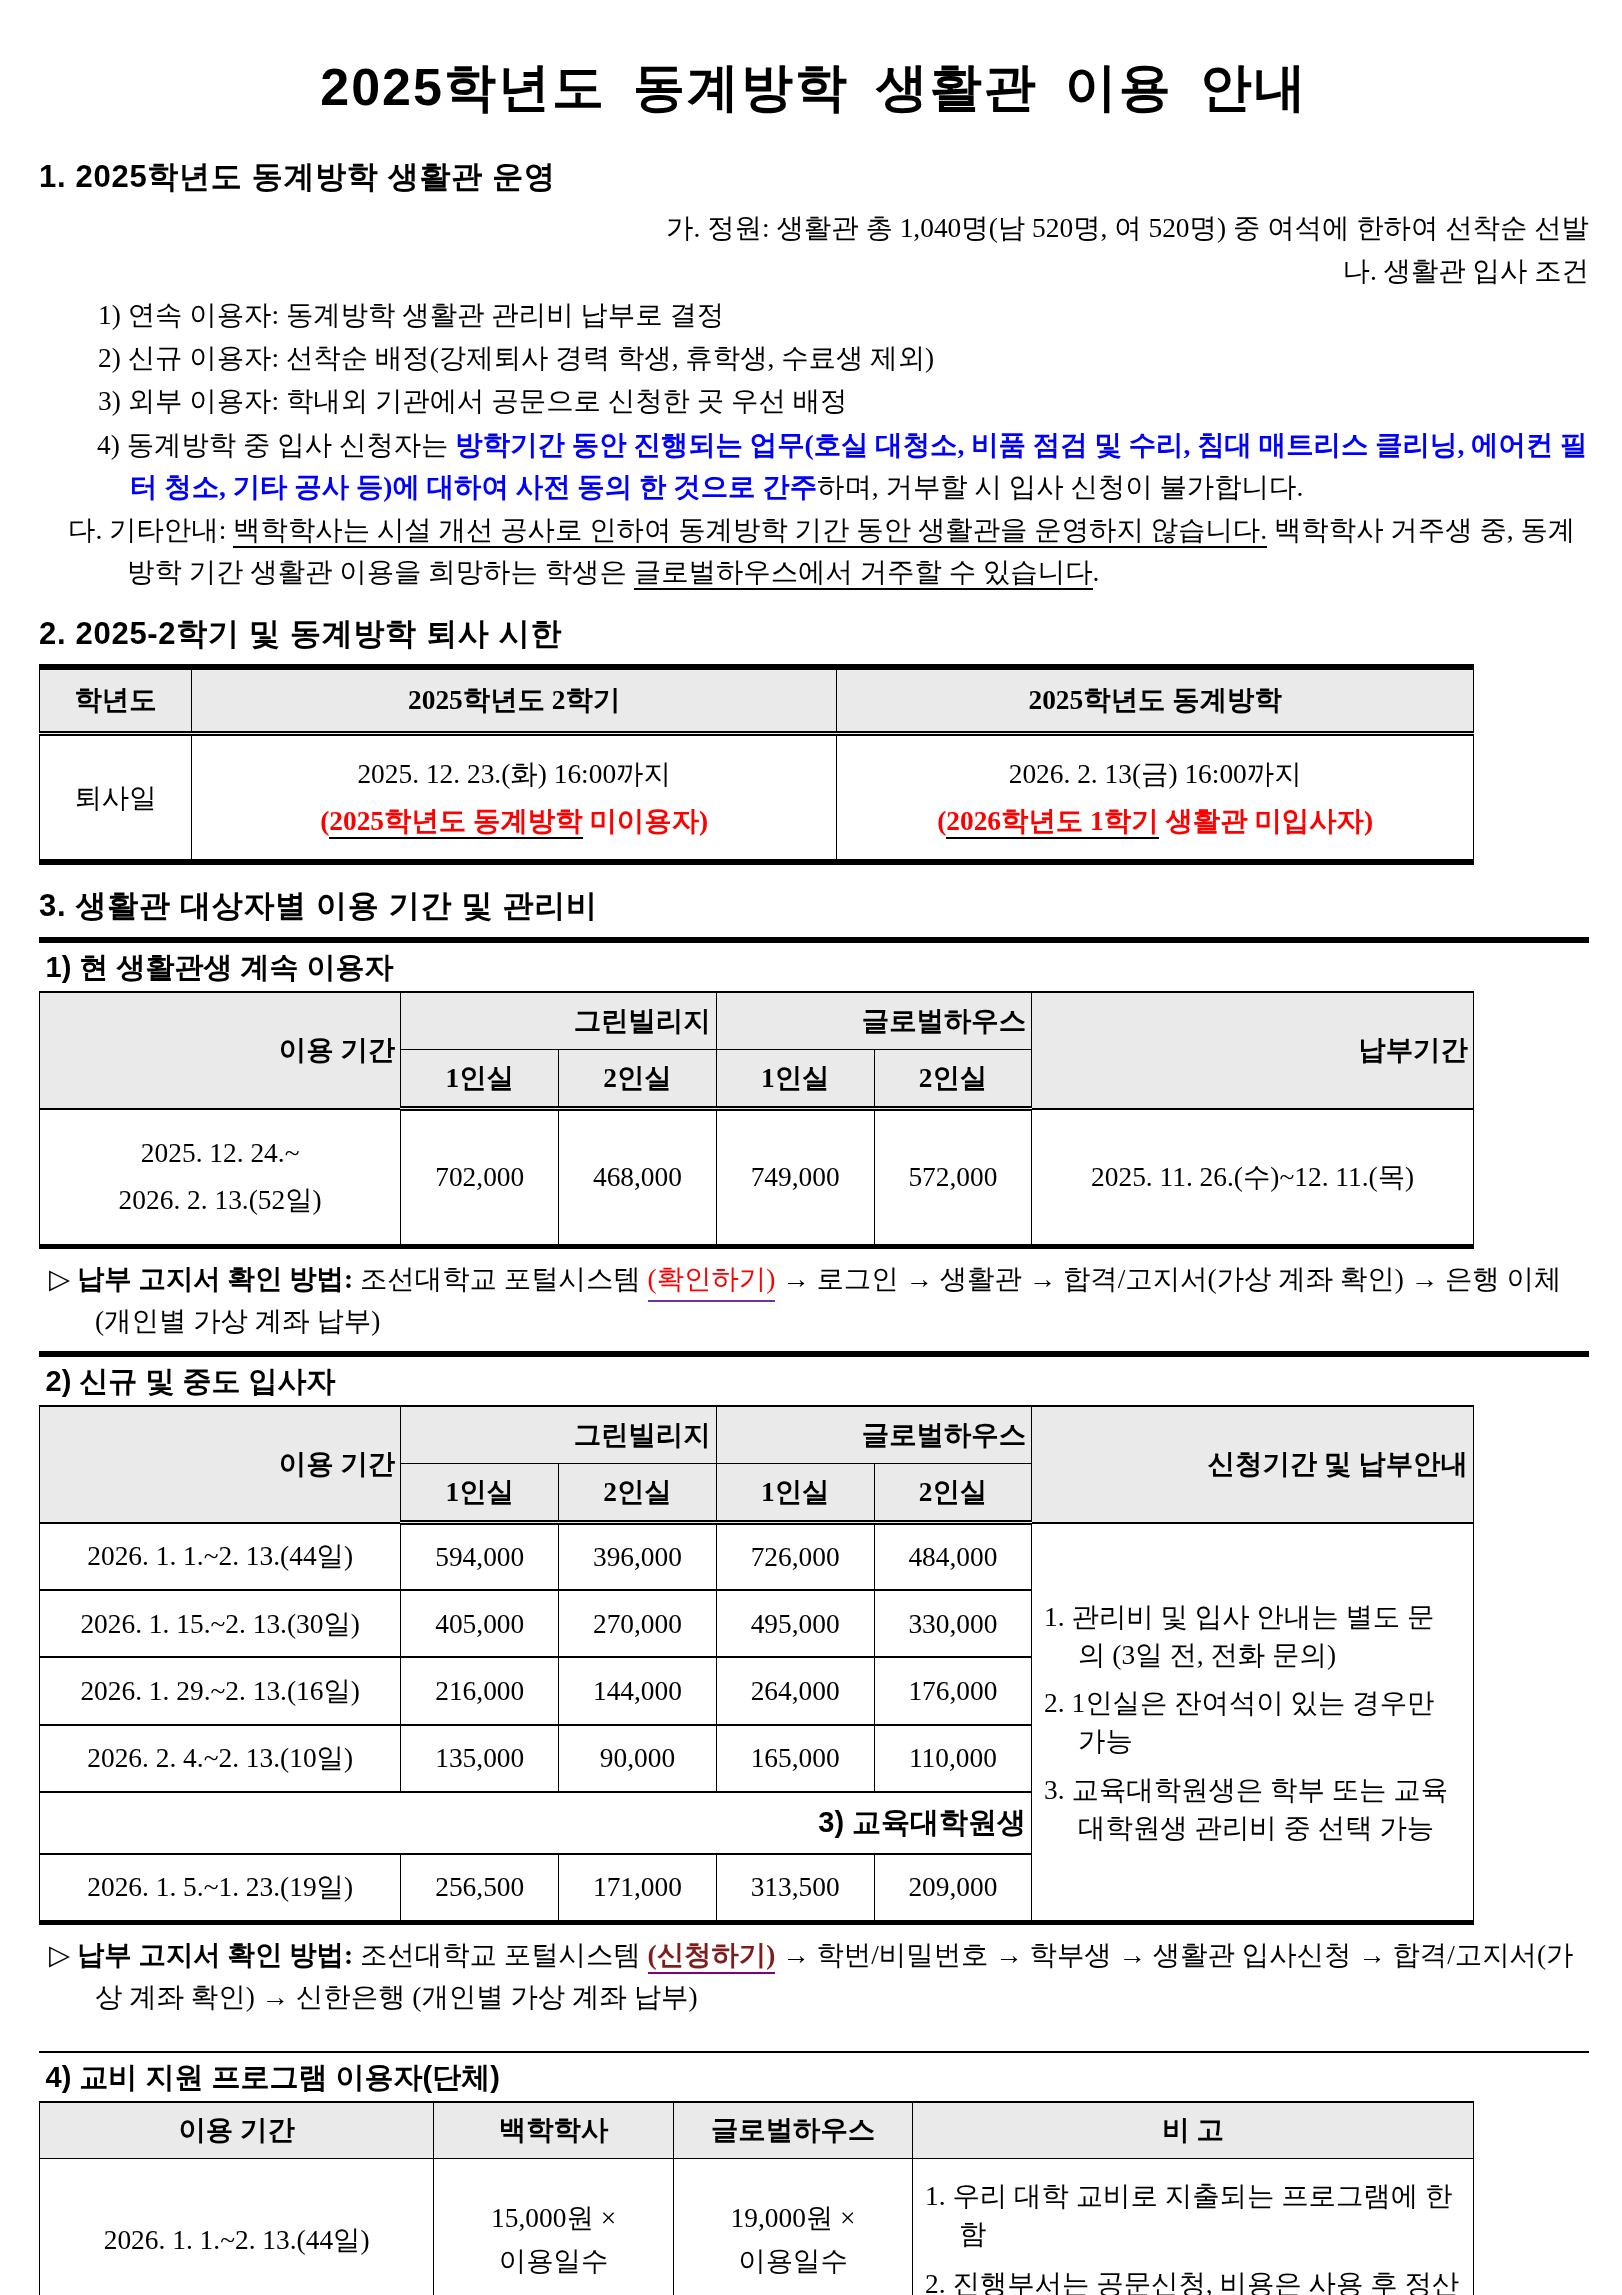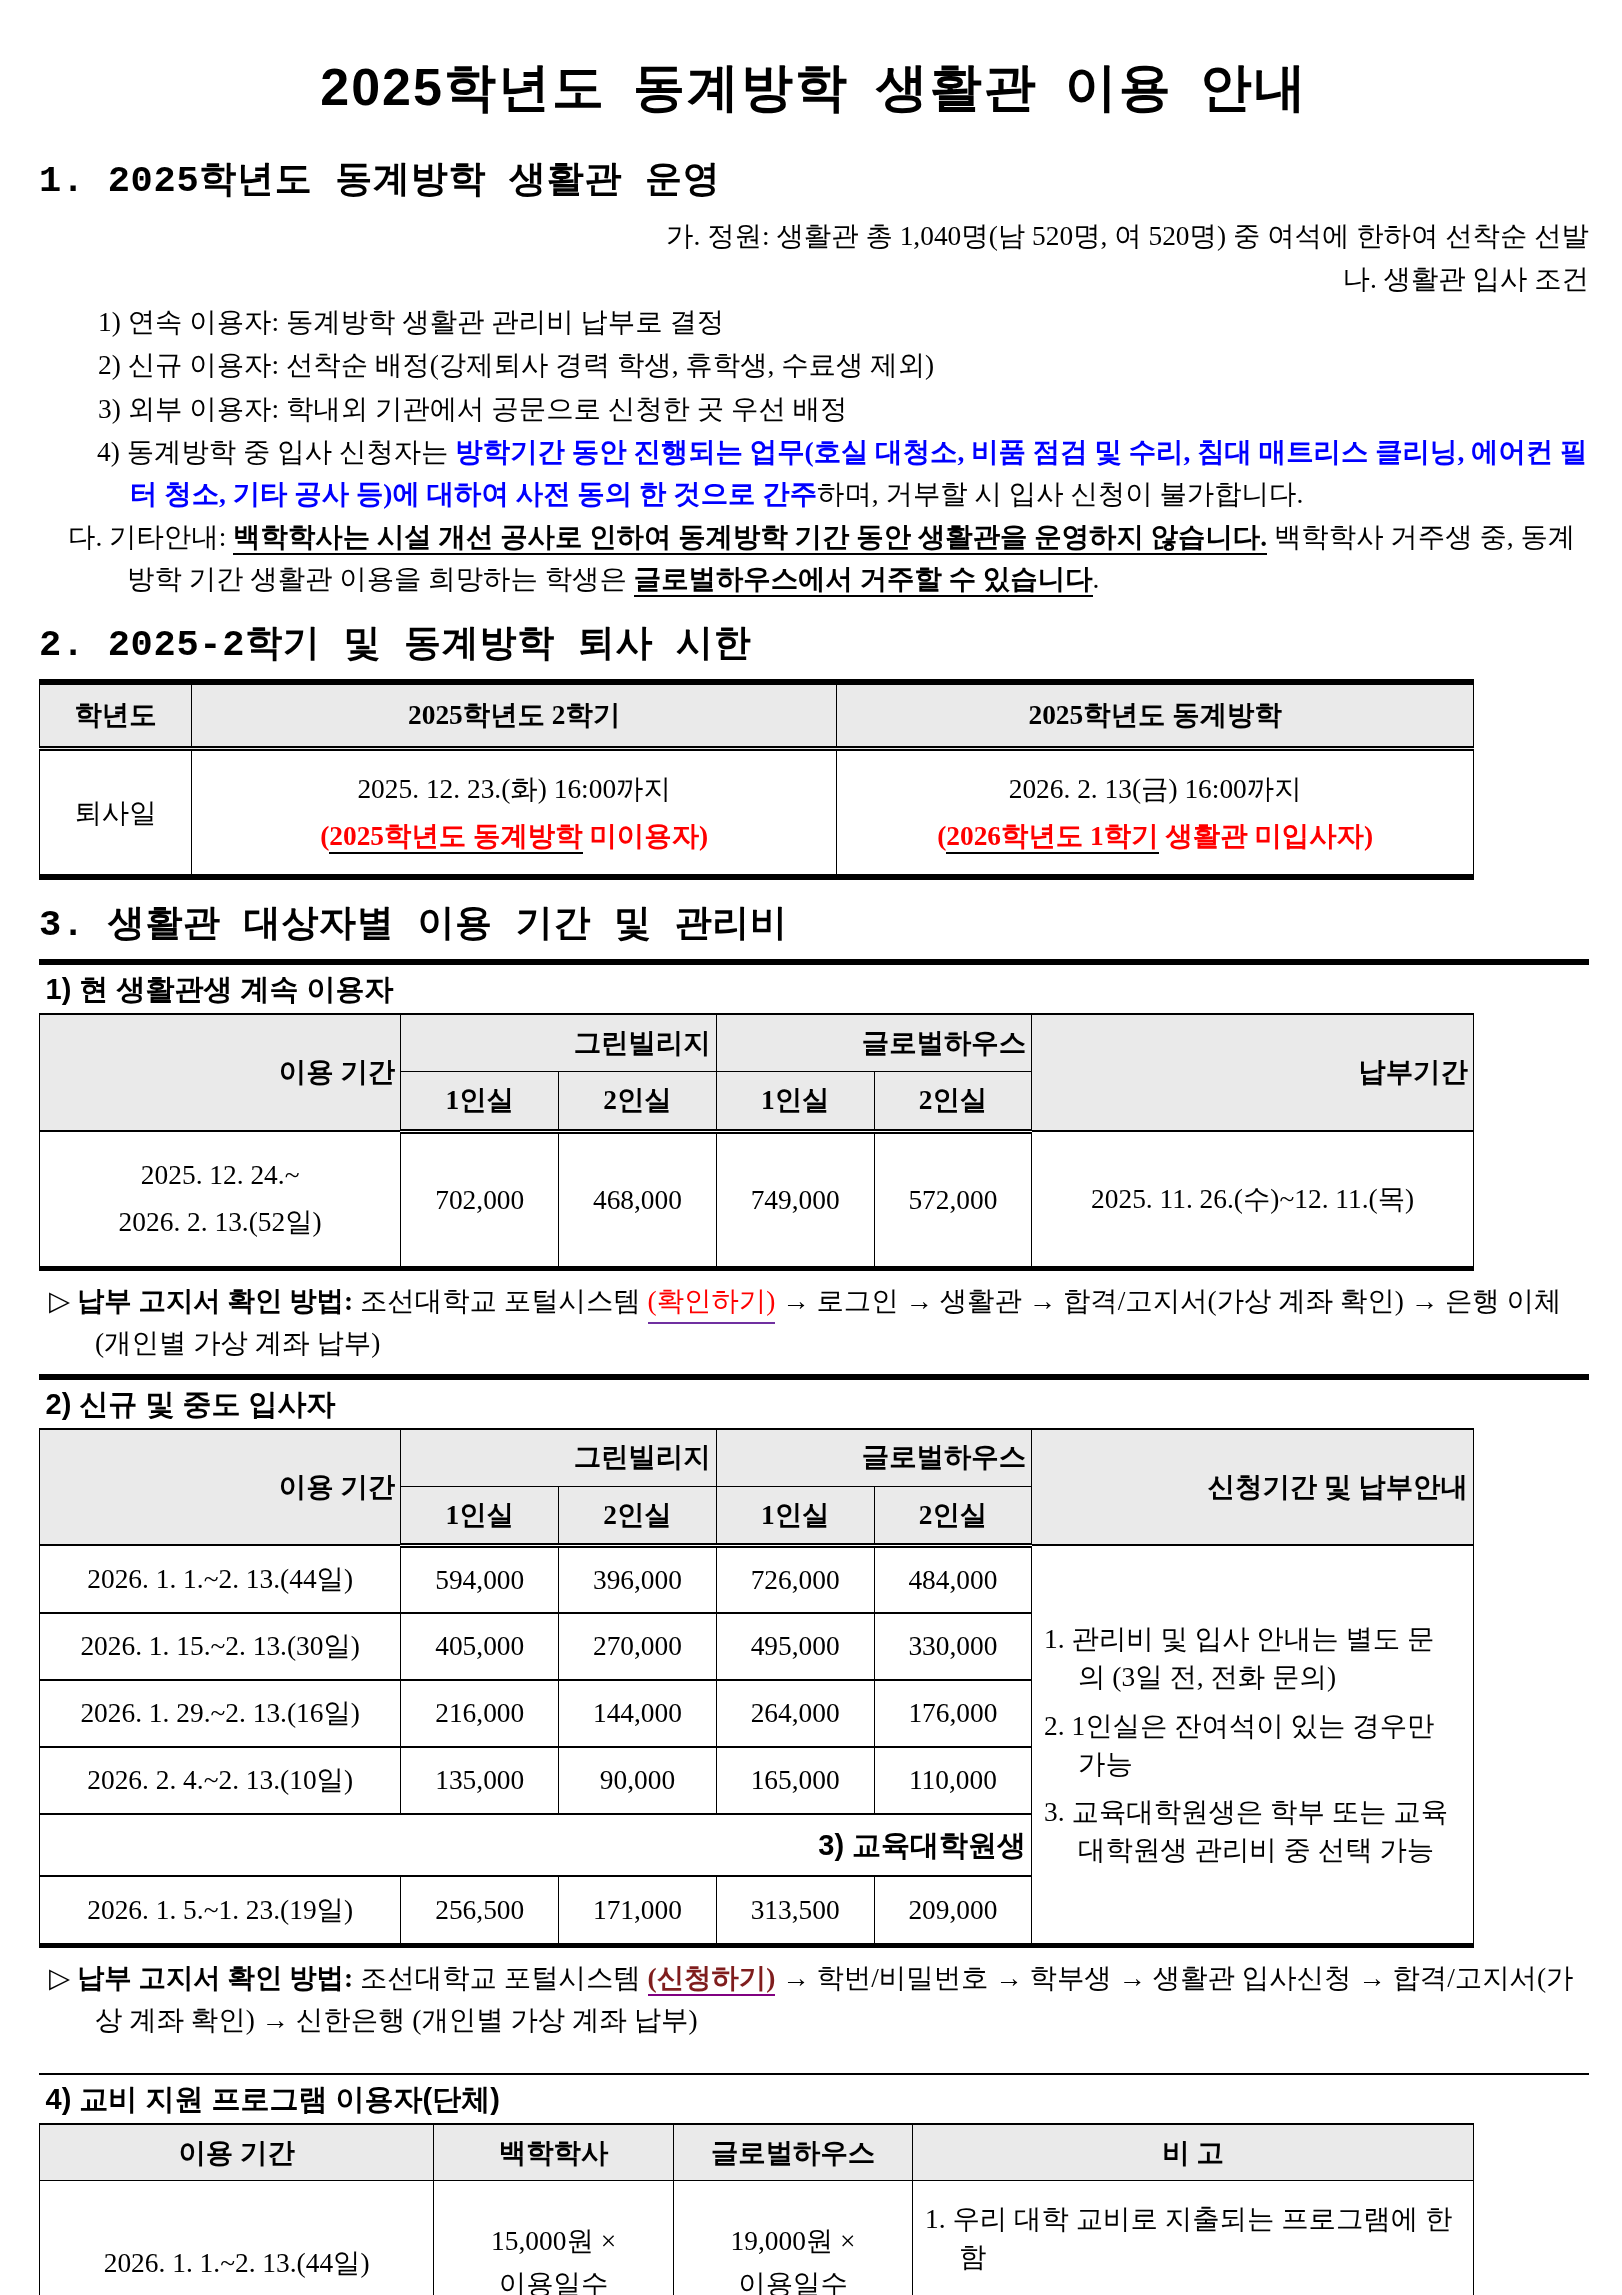--- a/index.html
+++ b/index.html
@@ -10,34 +10,34 @@
   }
   .page { box-sizing:border-box; width:1622px; height:2295px; padding:43px 33px 0 39px; }
 
   
   .doc-title {
     font-family:"Liberation Sans","DejaVu Sans",sans-serif;
     font-size:52px; font-weight:bold; text-align:center;
     letter-spacing:2px; word-spacing:10.5px; margin:11.8px 0 38px 0; line-height:1.25;
   }
   .sec-heading {
-    font-family:Liberation Mono, monospace;
-    font-size:37px; font-weight:bold; letter-spacing:0.7px;
+    font-family:Liberation Sans, sans-serif;
+    font-size:31px; font-weight:bold; letter-spacing:0.7px;
     margin:22px 0 10.5px 0; line-height:1.25;
   }
   .sec-heading.first { margin-top:0; }
 
   
   .b-line { line-height:42px; margin:0 0 1.3px 0; }
   .ind-ga  { padding-left:29px;text-align:right; }
   .ind-num { padding-left:59px; }
   .hang4   { padding-left:91px; text-indent:-33px; }
   .hang-da { padding-left:88px; text-indent:-59px; }
   .blue-bold { color:#0000ff; font-weight:bold; }
-  .bold-underline { font-weight:bold; border-bottom:2.6px solid #000; padding-bottom:0.7px; }
+  .bold-underline { font-weight:normal; border-bottom:2.6px solid #000; padding-bottom:0.7px; }
 
   
   table { border-collapse:collapse; table-layout:fixed; width:1435px; }
   td,th { border:1.3px solid #000; text-align:center; vertical-align:middle; padding:2.6px 5.2px; font-weight:normal; }
   .hdr { background:#eaeaea; font-weight:bold; }
 
   
   .tbl-leave { border-top:6.5px solid #000; border-bottom:6.5px solid #000; margin-top:9.1px; }
   .tbl-leave .hdr-row th { border-bottom:5.9px double #000; height:56px; }
   .tbl-leave .data-row td { height:118px; }

